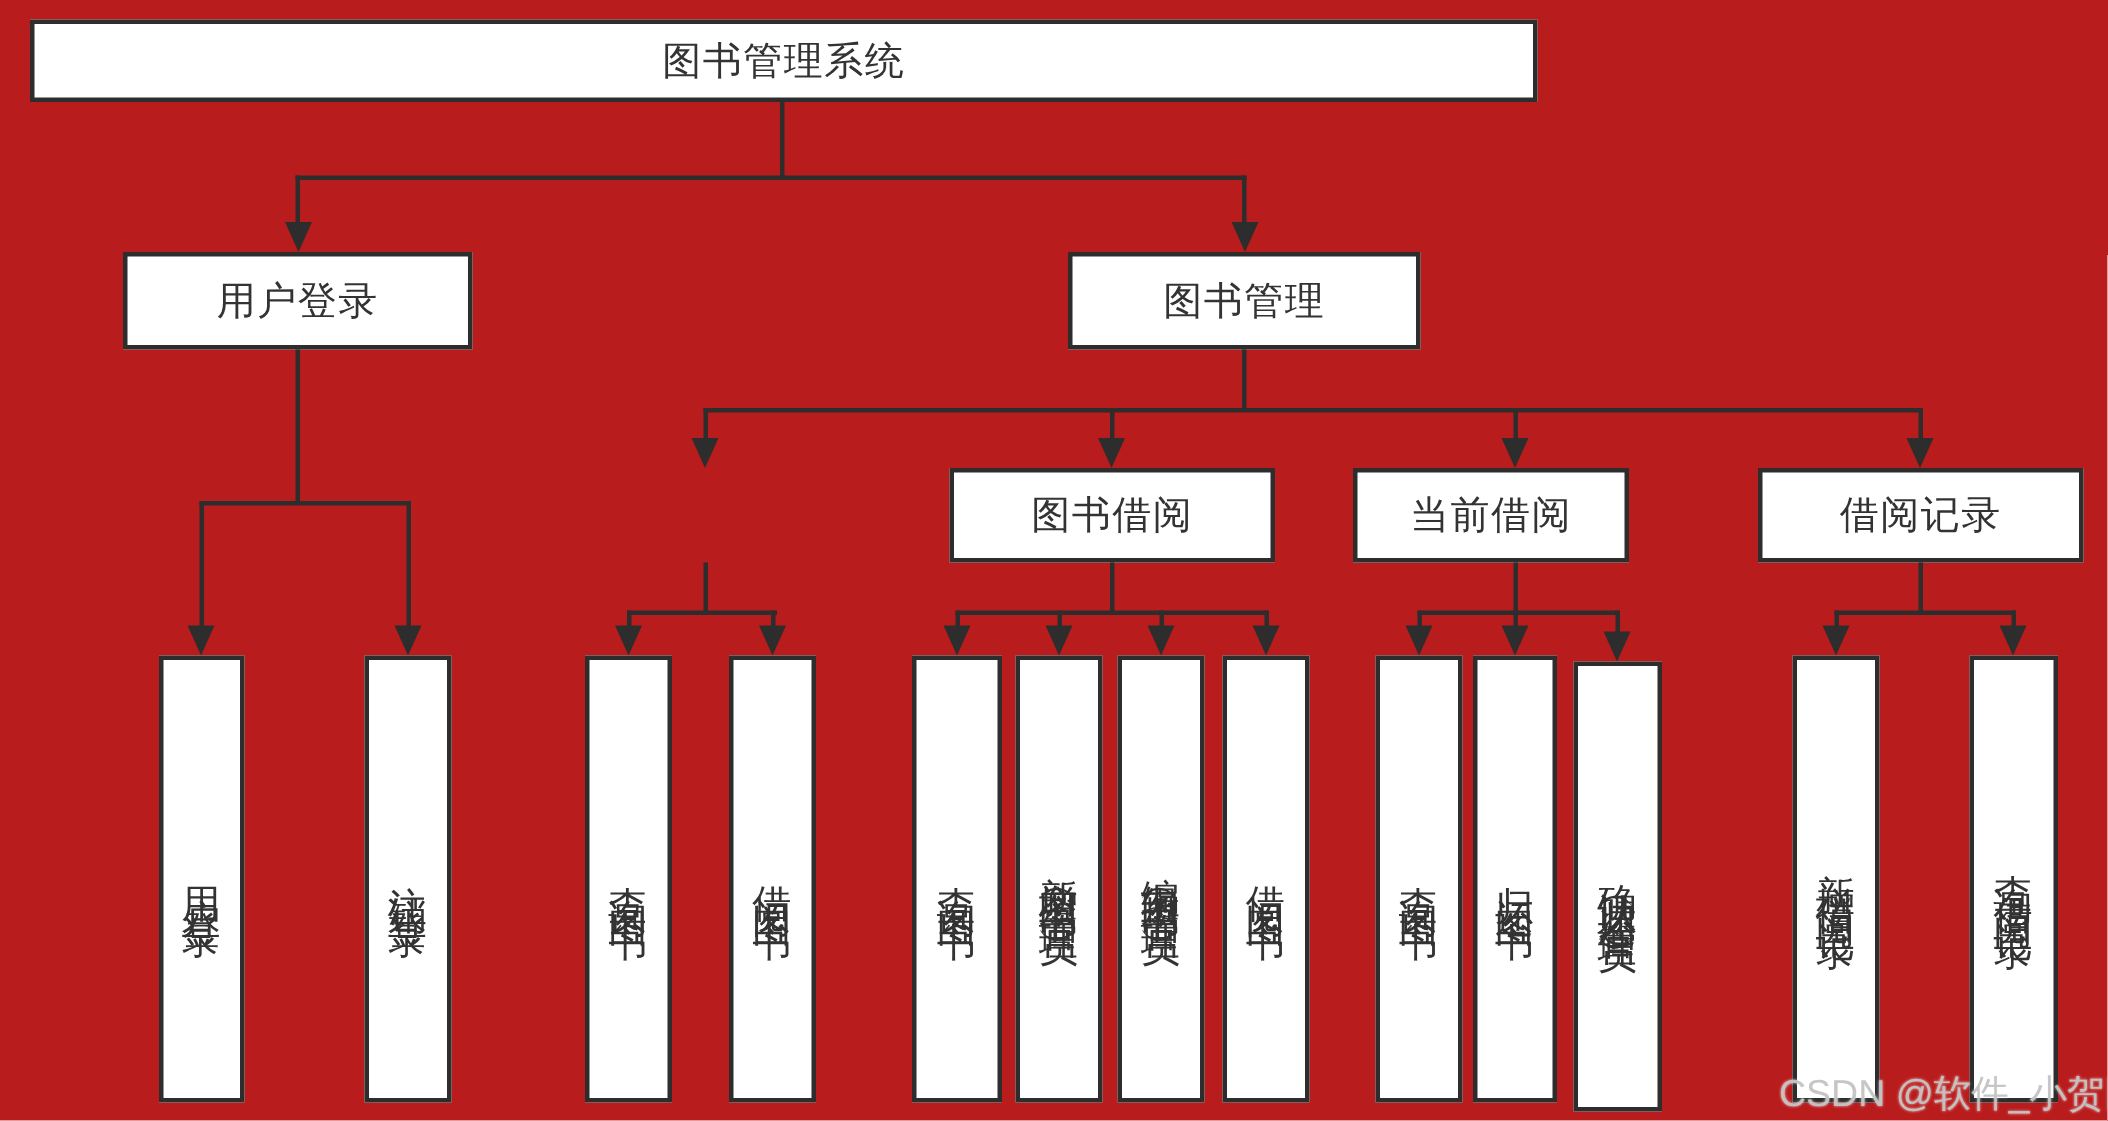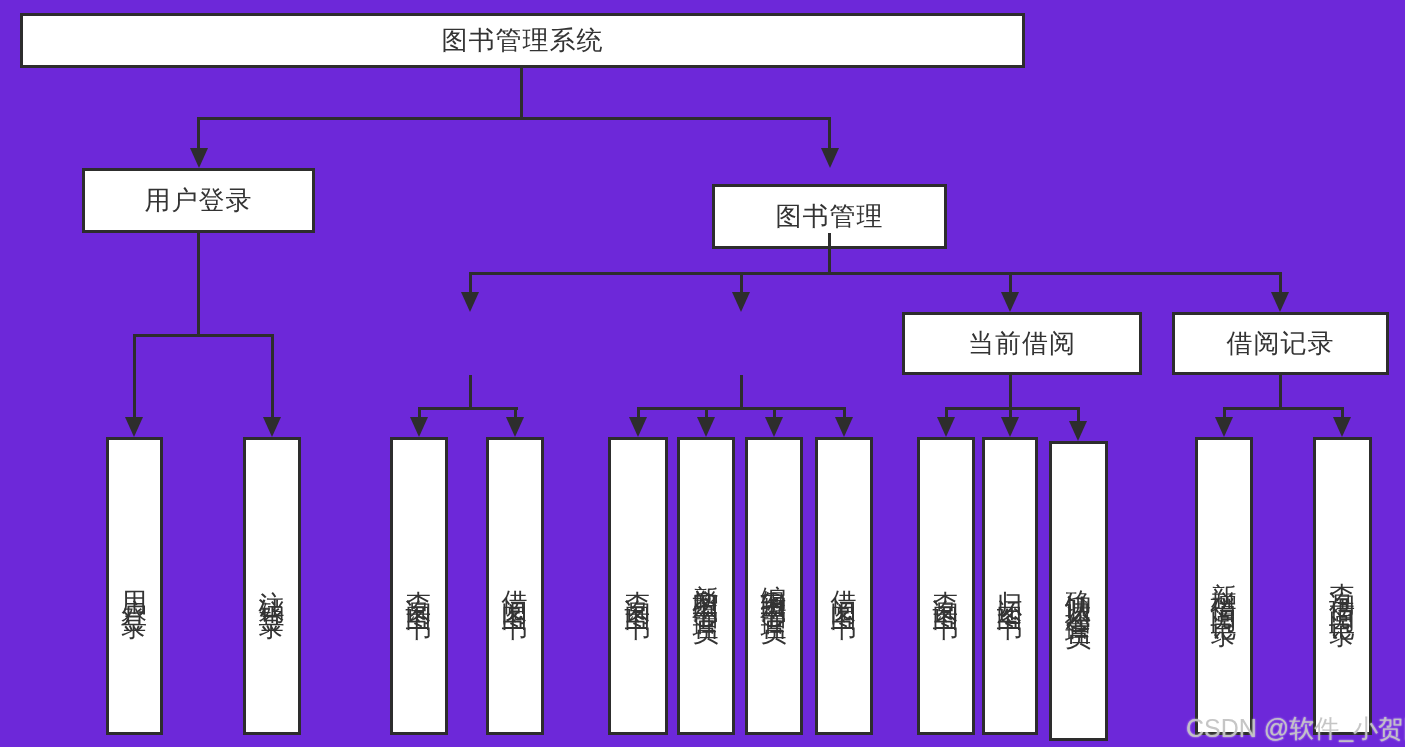--- a/index.html
+++ b/index.html
@@ -1,17 +1,17 @@
 <!DOCTYPE html>
 <html><head>
 <meta charset="utf-8">
 <style>
   html,body{margin:0;padding:0;background:#fff;}
   .canvas{
-    position:relative;width:1405px;height:747px;background:#6d28d9;overflow:hidden;
+    position:relative;width:1405px;height:747px;background:#b91c1c;overflow:hidden;
     font-family:"Liberation Sans","DejaVu Sans",sans-serif;
   }
   .box{
     position:absolute;box-sizing:border-box;border:3px solid #2d2d2d;background:#fff;
     display:flex;align-items:center;justify-content:center;color:#333;
   }
   .hbox{font-size:26px;letter-spacing:1px;}
   .vbox{padding:2px 0;}
   .vt{
     writing-mode:vertical-rl;text-orientation:mixed;
@@ -39,41 +39,42 @@
   <div class="box hbox" style="left:20px;top:13px;width:1005px;height:55px">图书管理系统</div>
 
   <div class="ln" style="left:520px;top:68px;width:3px;height:51px"></div>
   <div class="ln" style="left:197px;top:117px;width:634px;height:3px"></div>
   <div class="ln" style="left:197px;top:117px;width:3px;height:33px"></div>
   <div class="arr" style="left:190px;top:148px"></div>
   <div class="ln" style="left:828px;top:117px;width:3px;height:33px"></div>
   <div class="arr" style="left:821px;top:148px"></div>
 
   <div class="box hbox" style="left:82px;top:168px;width:233px;height:65px">用户登录</div>
-  <div class="box hbox" style="left:712px;top:184px;width:235px;height:65px">图书管理</div>
+  <div class="box hbox" style="left:712px;top:168px;width:235px;height:65px">图书管理</div>
 
   <div class="ln" style="left:197px;top:233px;width:3px;height:102px"></div>
   <div class="ln" style="left:133px;top:334px;width:141px;height:3px"></div>
   <div class="ln" style="left:133px;top:334px;width:3px;height:85px"></div>
   <div class="arr" style="left:125px;top:417px"></div>
   <div class="ln" style="left:271px;top:334px;width:3px;height:85px"></div>
   <div class="arr" style="left:263px;top:417px"></div>
 
   <div class="ln" style="left:828px;top:233px;width:3px;height:40px"></div>
   <div class="ln" style="left:469px;top:272px;width:813px;height:3px"></div>
   <div class="ln" style="left:469px;top:272px;width:3px;height:22px"></div>
   <div class="arr" style="left:461px;top:292px"></div>
   <div class="ln" style="left:740px;top:272px;width:3px;height:22px"></div>
   <div class="arr" style="left:732px;top:292px"></div>
   <div class="ln" style="left:1009px;top:272px;width:3px;height:22px"></div>
   <div class="arr" style="left:1001px;top:292px"></div>
   <div class="ln" style="left:1279px;top:272px;width:3px;height:22px"></div>
   <div class="arr" style="left:1271px;top:292px"></div>
 
-  <div class="box hbox" style="left:902px;top:312px;width:240px;height:63px">当前借阅</div>
+  <div class="box hbox" style="left:633px;top:312px;width:217px;height:63px">图书借阅</div>
+  <div class="box hbox" style="left:902px;top:312px;width:184px;height:63px">当前借阅</div>
   <div class="box hbox" style="left:1172px;top:312px;width:217px;height:63px">借阅记录</div>
 
   <div class="ln" style="left:469px;top:375px;width:3px;height:33px"></div>
   <div class="ln" style="left:418px;top:407px;width:100px;height:3px"></div>
   <div class="ln" style="left:418px;top:407px;width:3px;height:13px"></div>
   <div class="arr" style="left:410px;top:417px"></div>
   <div class="ln" style="left:514px;top:407px;width:3px;height:13px"></div>
   <div class="arr" style="left:506px;top:417px"></div>
 
   <div class="ln" style="left:740px;top:375px;width:3px;height:33px"></div>

